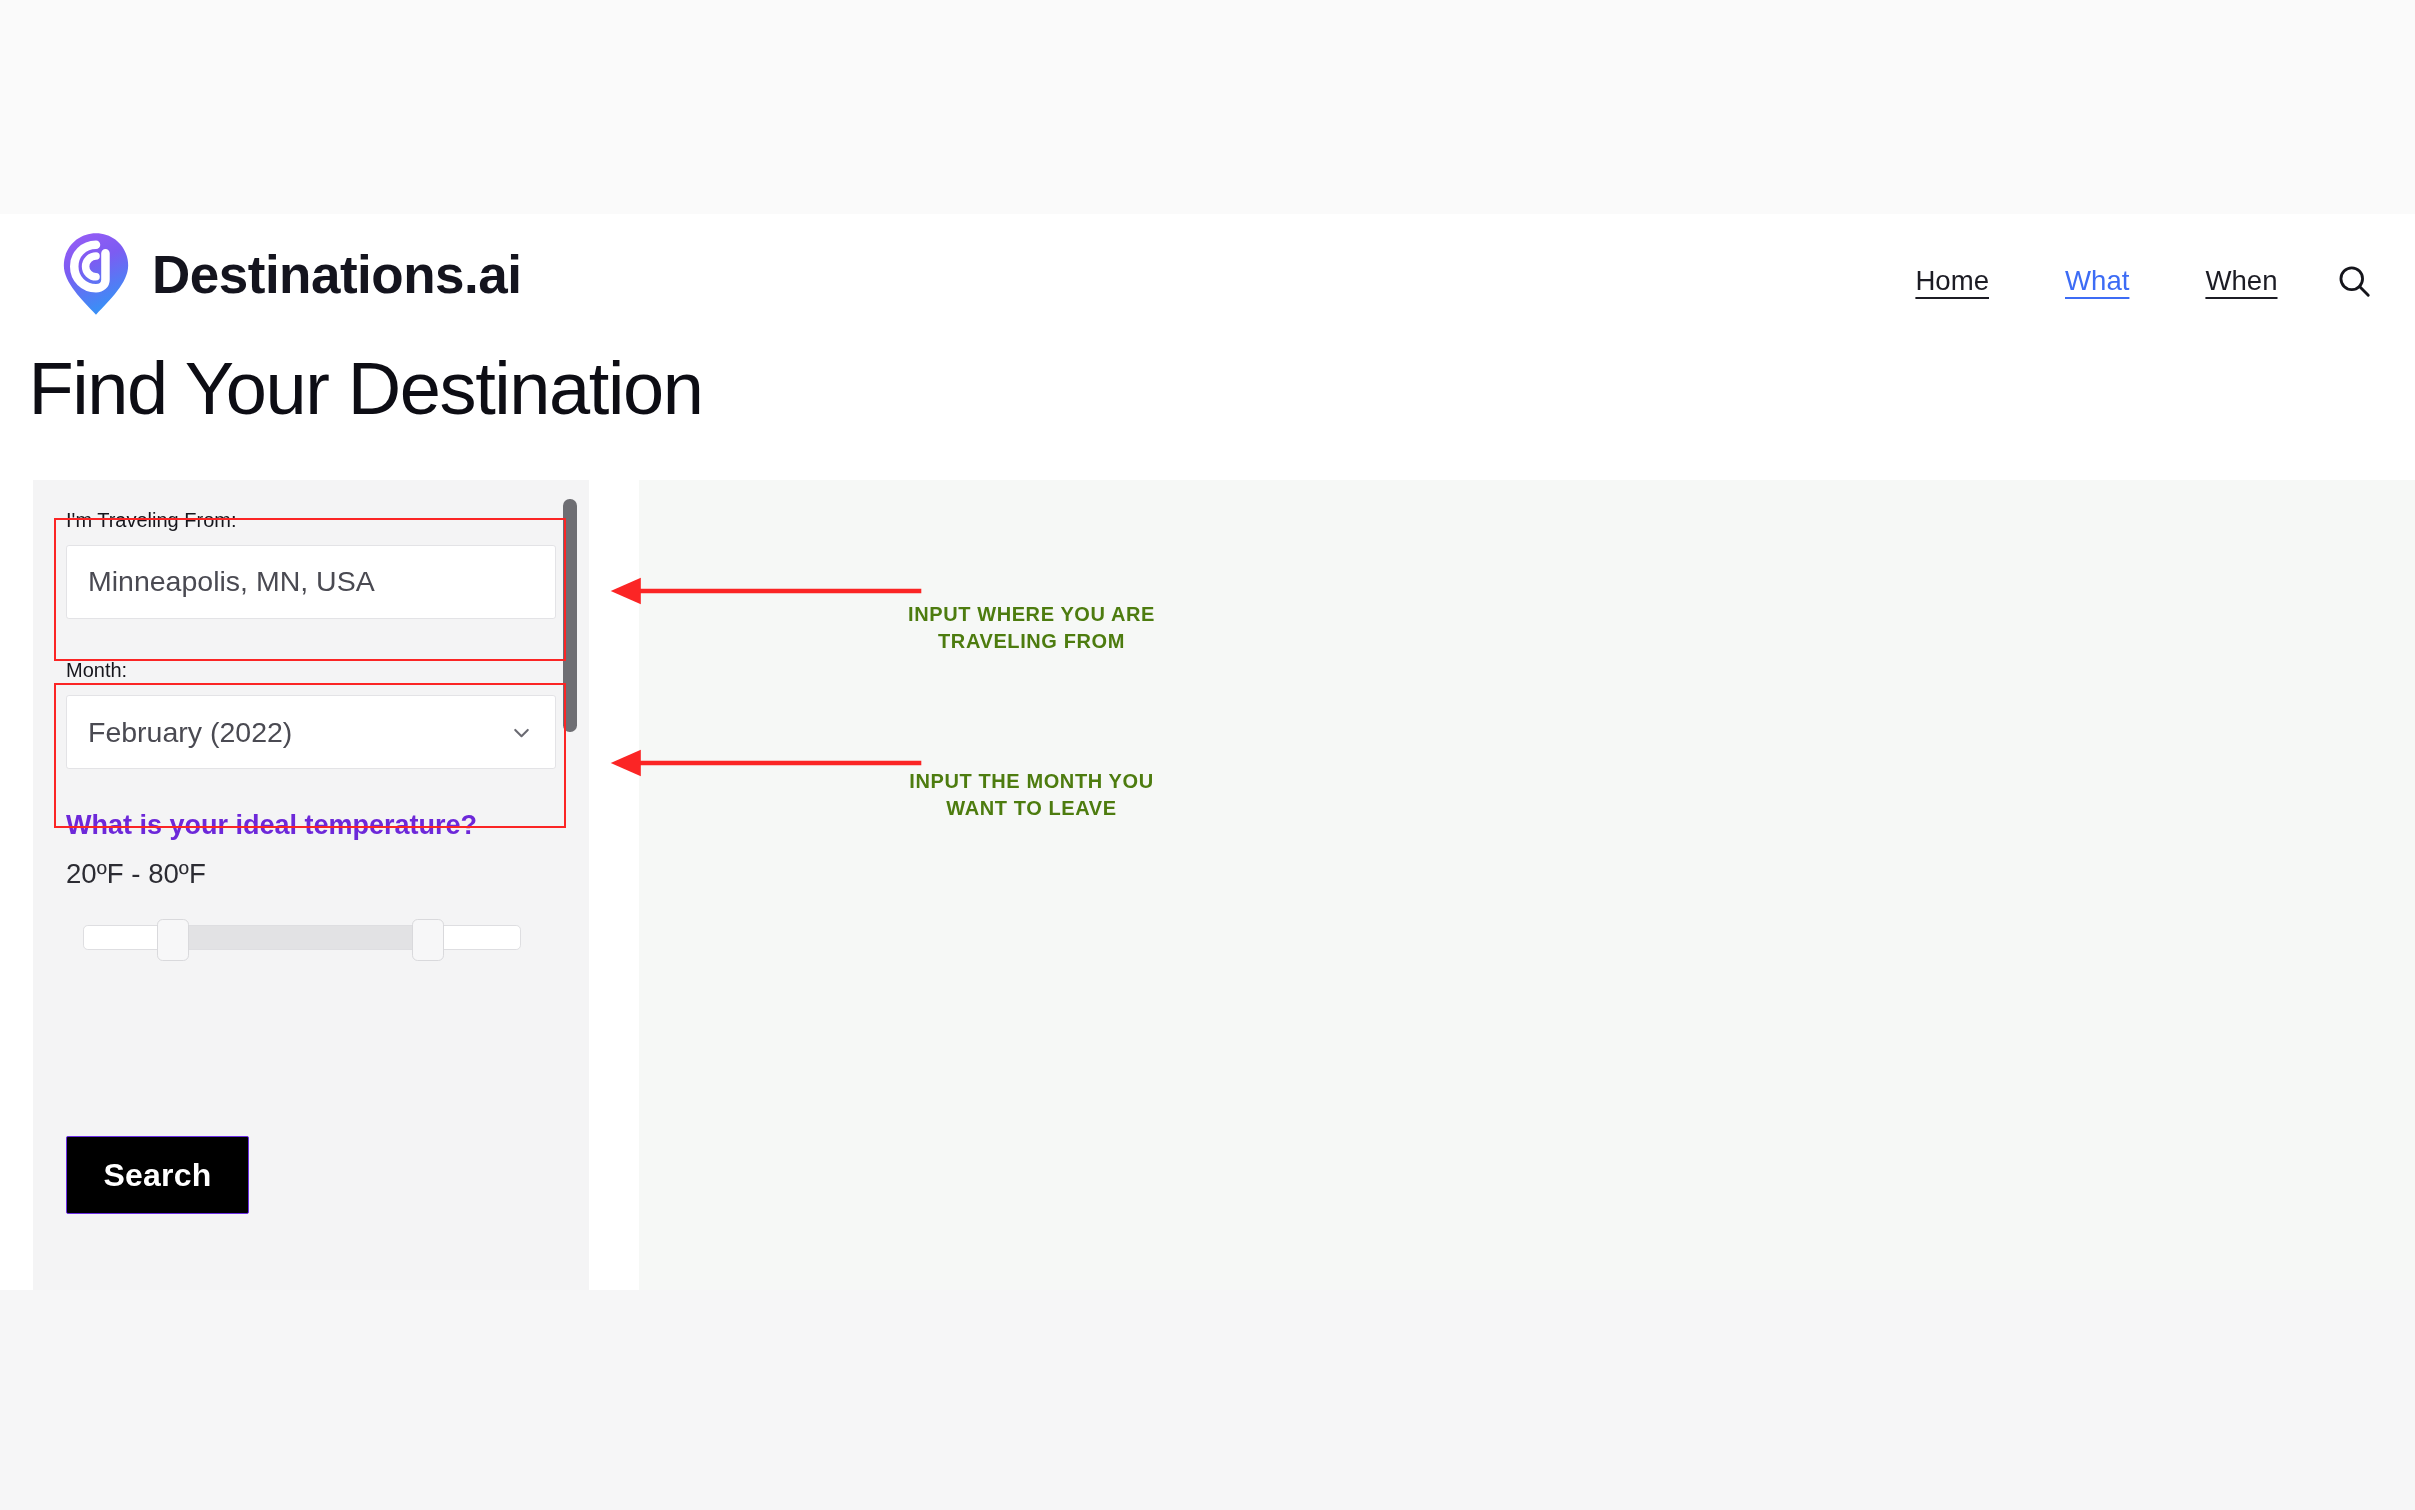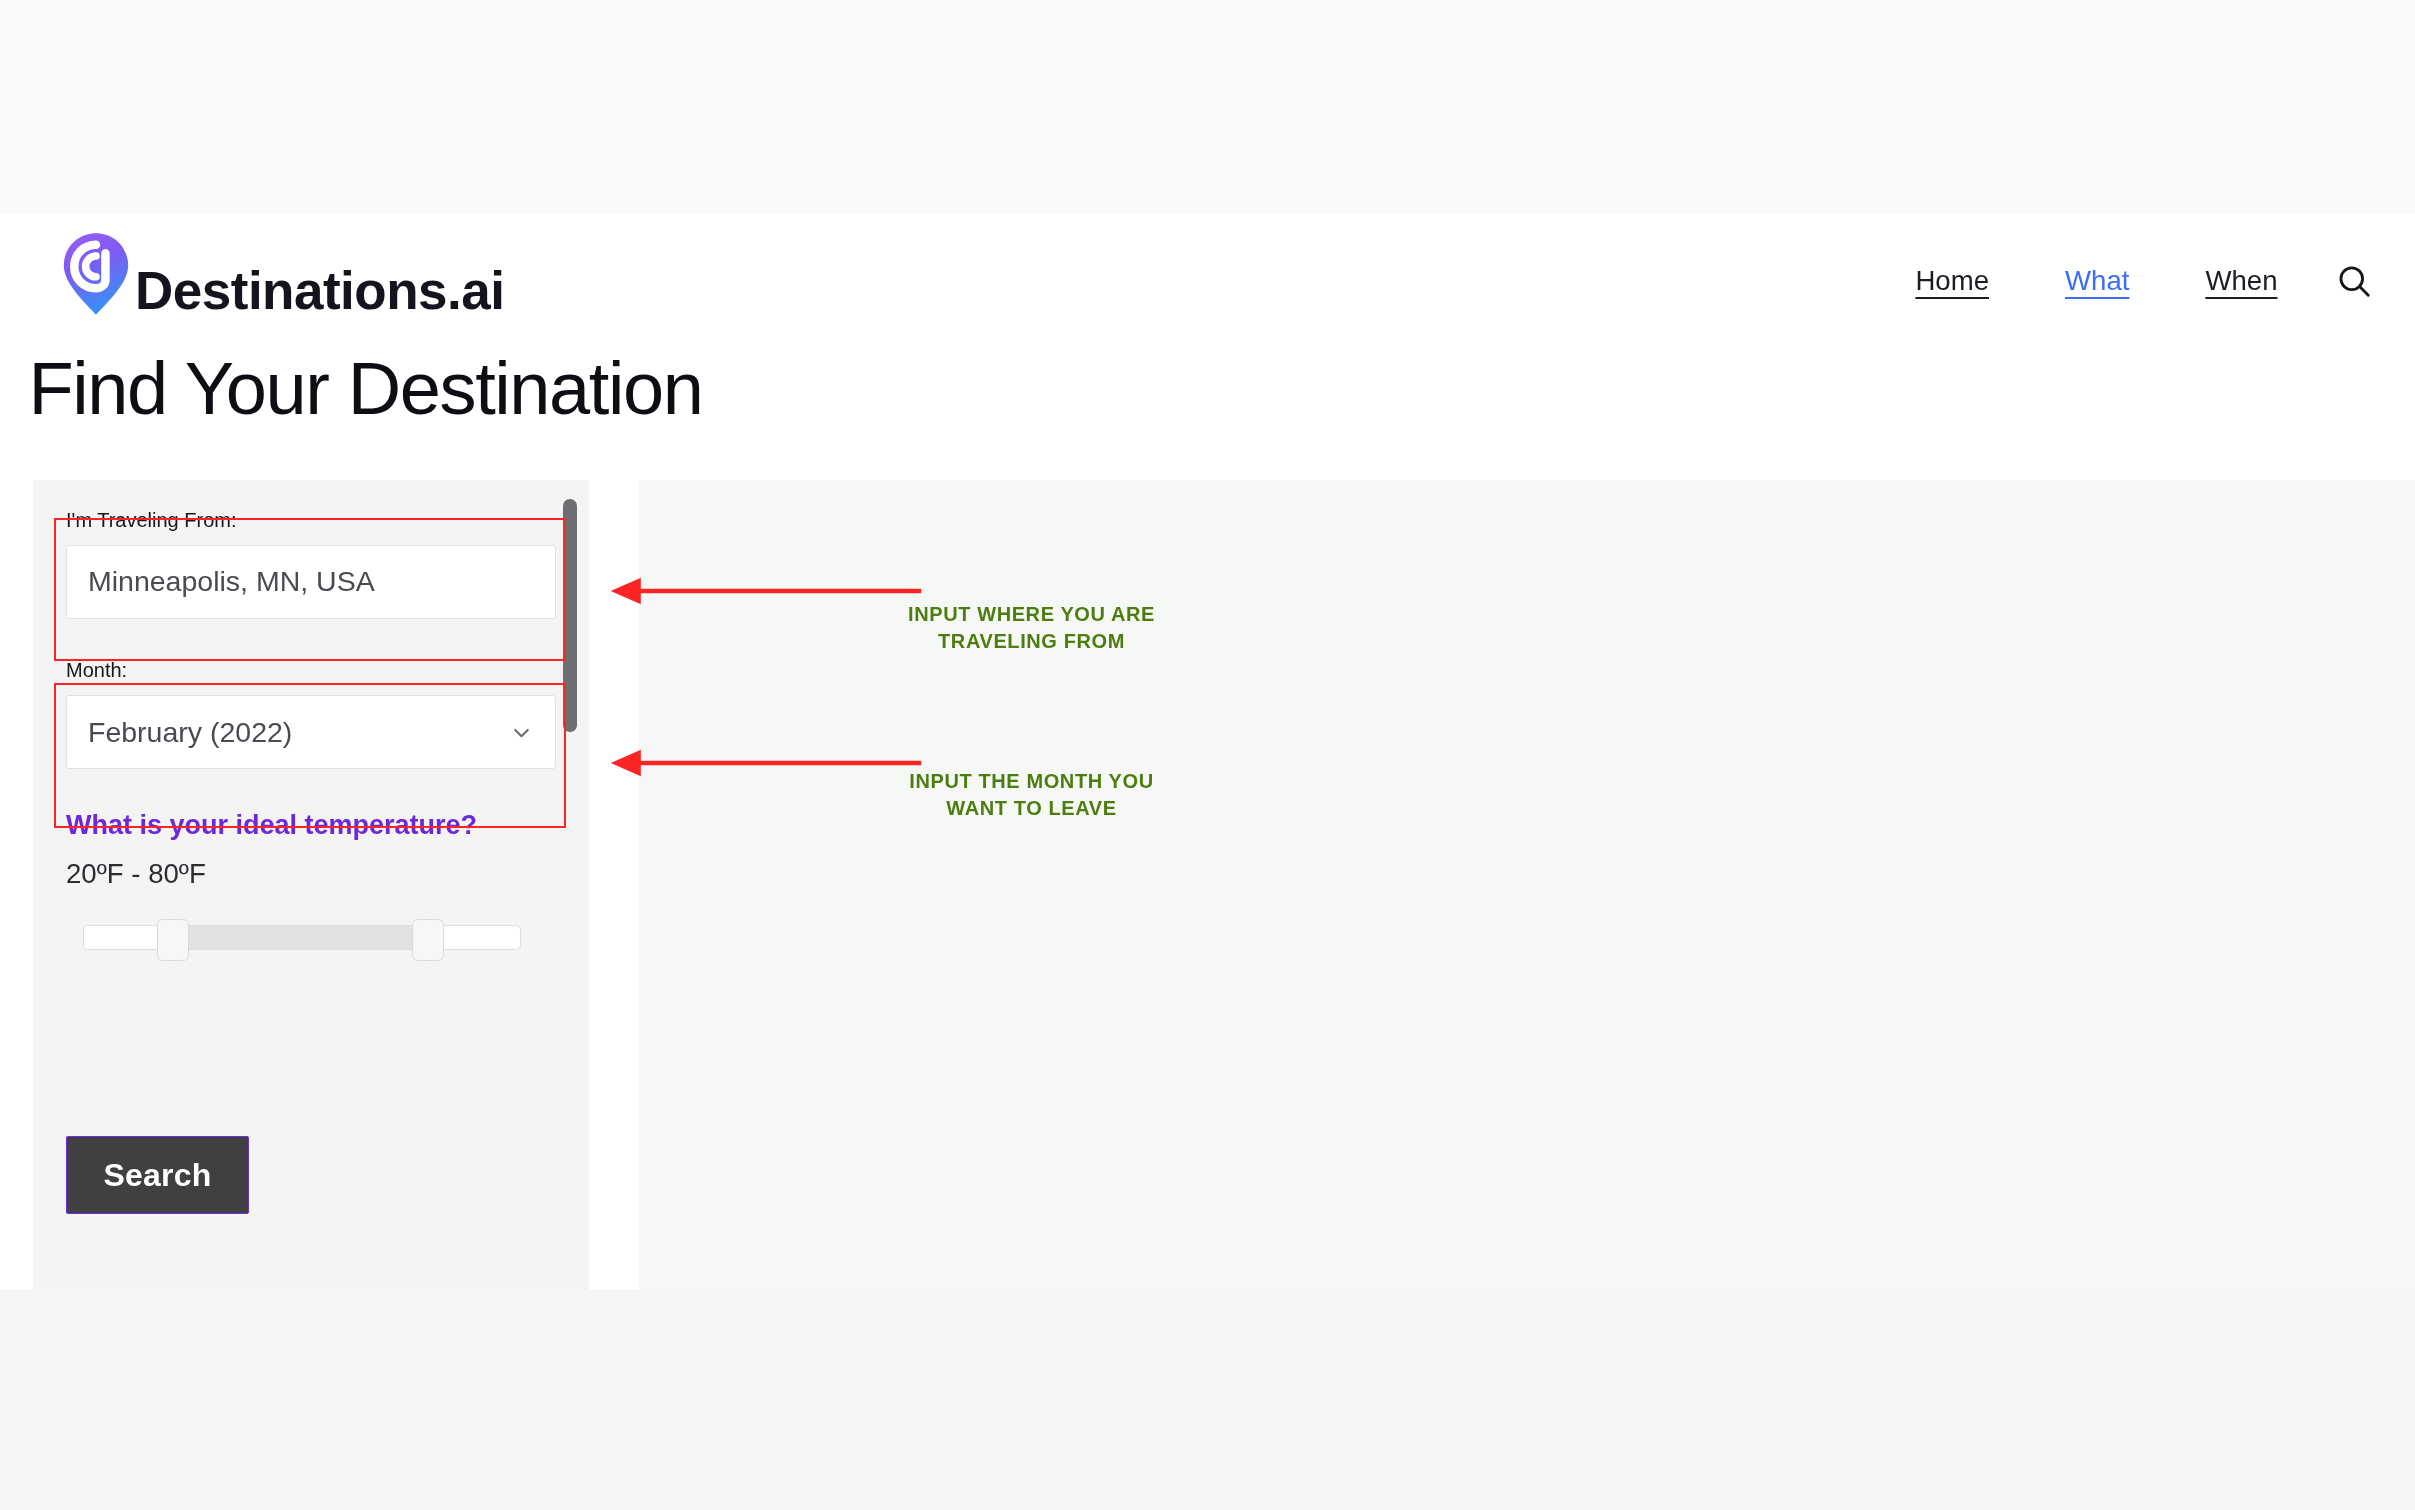--- a/index.html
+++ b/index.html
@@ -50,22 +50,22 @@
   .site-header {
     position: absolute;
     left: 0; top: 0;
     width: 2416px;
     height: 119px;
   }
   .brand {
     position: absolute;
     left: 61px; top: 17px;
     display: flex;
-    align-items: flex-end;
-    gap: 4px;
+    align-items: center;
+    gap: 21px;
   }
   .brand-logo { width: 70px; height: 86px; display: block; }
   .brand-name {
     font-size: 53px;
     font-weight: 700;
     letter-spacing: -0.5px;
     color: #14141e;
     line-height: 1;
     white-space: nowrap;
   }
@@ -231,21 +231,21 @@
     background: #6e6e73;
     border-radius: 6.7px;
     cursor: pointer;
   }
 
   
   .search-cta {
     position: absolute;
     left: 33px; top: 656px;
     width: 181px; height: 76px;
-    background: #404040;
+    background: #000000;
     border: 1.9px solid #6b2de6;
     border-radius: 1.9px;
     color: #ffffff;
     font-size: 32px;
     font-weight: 700;
     font-family: "Liberation Sans", sans-serif;
     letter-spacing: 0.2px;
     cursor: pointer;
     display: flex;
     align-items: center;

